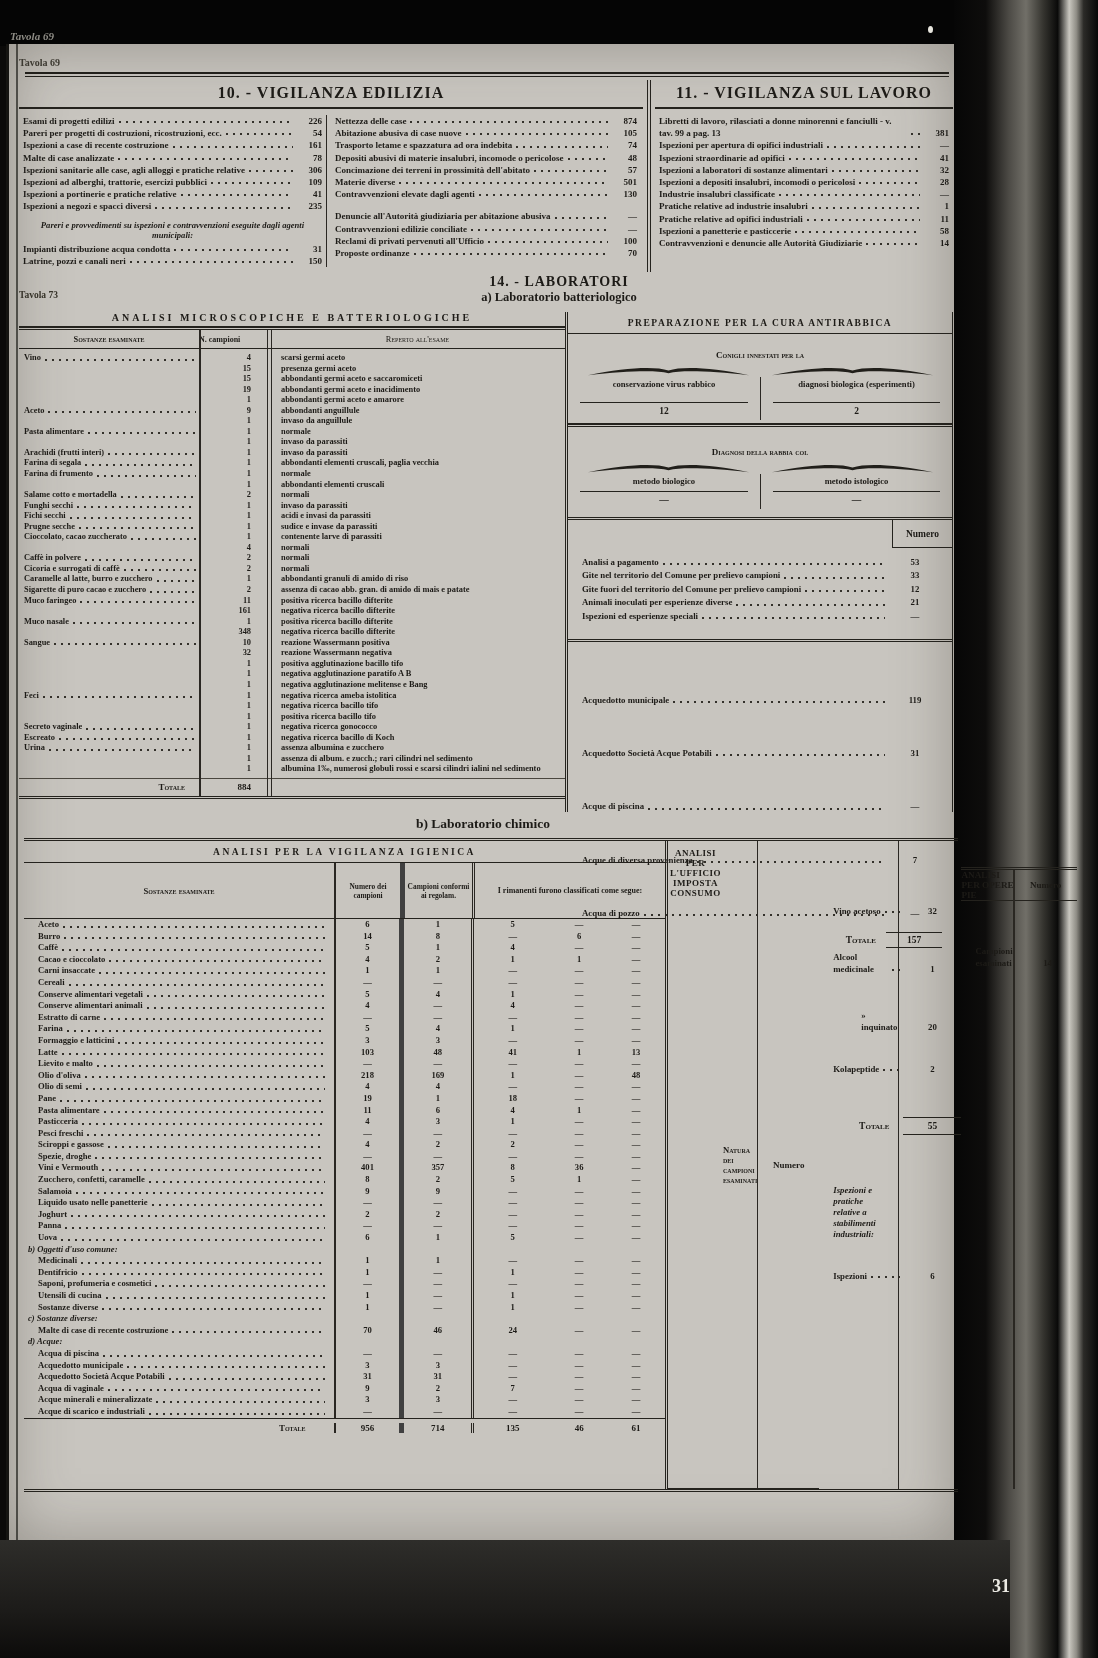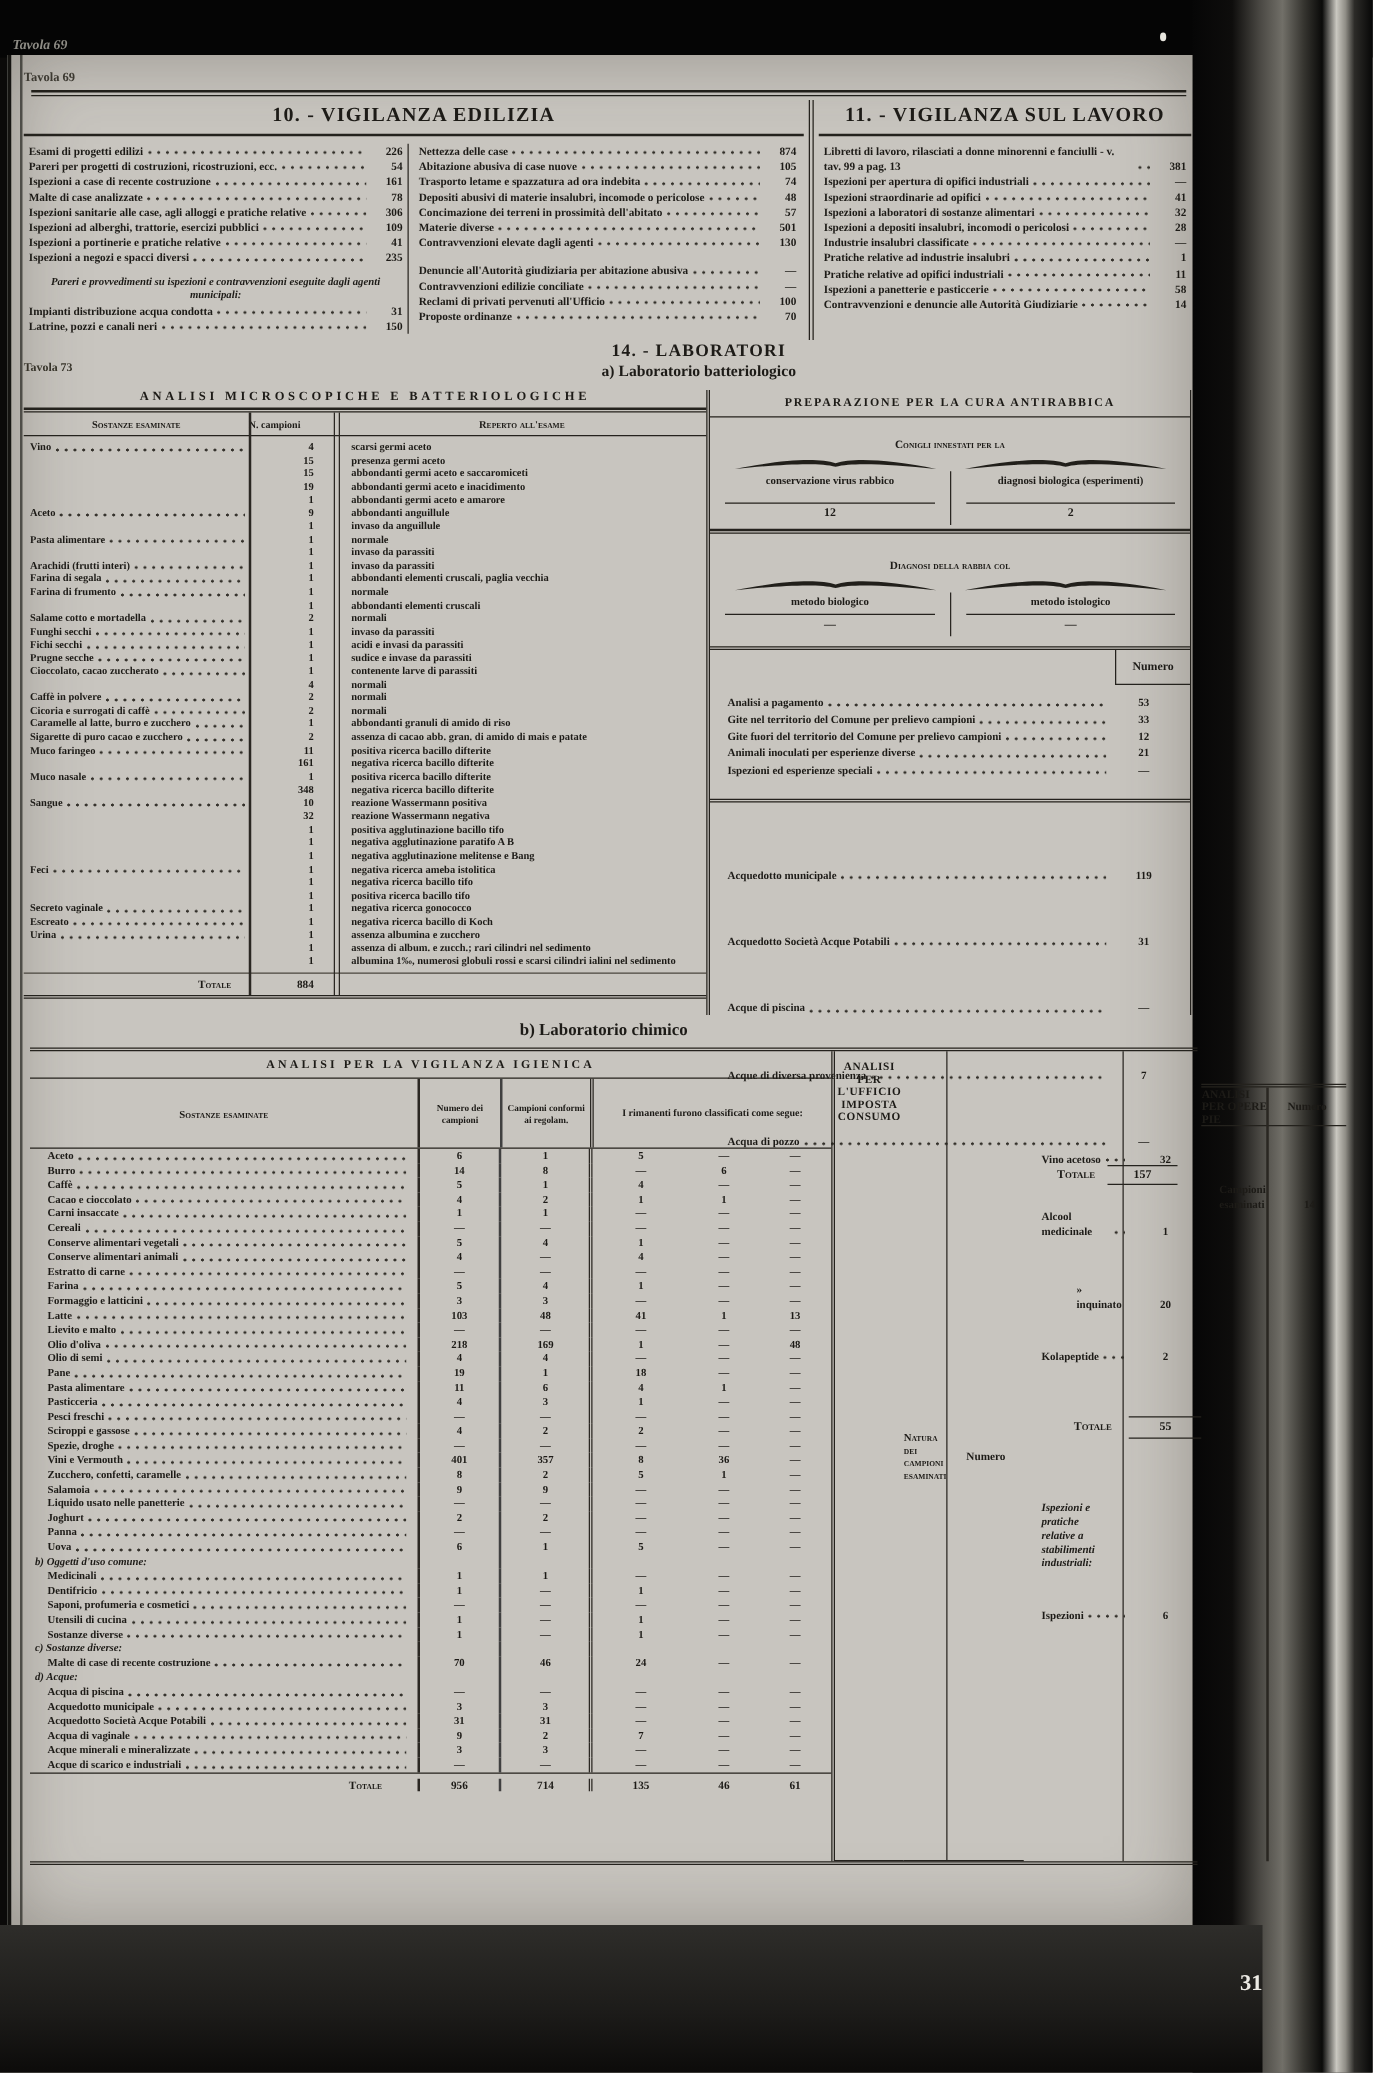--- a/index.html
+++ b/index.html
@@ -52,21 +52,21 @@
   .bact { position:absolute; left:10px; top:268px; width:546px; }
   .bact-title { text-align:center; font-size:10px; font-weight:bold; letter-spacing:3px; }
   .dblrule { border-top:2px solid #24221d; border-bottom:1px solid #24221d; height:4px; margin-top:3px; }
   .bact-grid { position:relative; border-bottom:3px double #24221d; }
   .vl1 { position:absolute; left:180px; top:0; bottom:0; width:1.5px; background:#2a2722; }
   .vl2 { position:absolute; left:248px; top:0; bottom:0; width:1px; background:#2a2722; }
   .vl3 { position:absolute; left:251.5px; top:0; bottom:0; width:1px; background:#2a2722; }
   .bact-head { display:flex; border-bottom:1.5px solid #24221d; padding:5px 0 4px; }
   .bh-s { width:180px; text-align:center; font-variant:small-caps; font-weight:bold; font-size:8.4px; }
   .bh-n { width:71px; font-size:8px; font-weight:bold; }
-  .bh-r { flex:1; text-align:center; font-variant:small-caps; font-weight:bold; font-size:8.4px; }
+  .bh-r { flex:1; text-align:center; font-variant:small-caps; font-weight:normal; font-size:8.4px; }
   .brow { display:flex; line-height:10.55px; font-size:8.4px; font-weight:bold; }
   .brow:first-child { margin-top:4px; }
   .bs-wrap { width:180px; display:flex; align-items:flex-end; padding-left:5px; }
   .bs-wrap .dots { height:5px; margin-bottom:2px; }
   .bs:empty + .dots { visibility:hidden; }
   .bn { width:62px; text-align:right; padding-right:10px; }
   .br { flex:1; padding-left:20px; }
   .bact-total { display:flex; border-top:1px solid #4a463e; margin-top:3px; padding:3px 0 4px; font-size:9px; font-weight:bold; }
   .bt-l { width:180px; text-align:right; padding-right:14px; font-variant:small-caps; }
   .bt-v { width:62px; text-align:right; padding-right:10px; }
@@ -108,21 +108,21 @@
 
   .chem-title { position:absolute; left:0; top:772px; width:948px; text-align:center; font-size:13.5px; font-weight:bold; }
   .chem-box { position:absolute; left:15px; top:794px; width:934px; height:654px;
               border-top:3px double #24221d; border-bottom:3px double #24221d; display:flex; }
   .chem-left { width:644px; border-right:3px double #24221d; }
   .cl-title { text-align:center; font-size:9.5px; font-weight:bold; letter-spacing:2.5px; padding:6px 0 5px;
               border-bottom:1.5px solid #24221d; }
   .chead { display:flex; border-bottom:1.5px solid #24221d; min-height:56px; }
   .ch-s { width:310px; display:flex; align-items:center; justify-content:center; font-variant:small-caps;
           font-weight:bold; font-size:8.6px; }
-  .bL2 { border-left:2px solid #2a2722; } .bL1 { border-left:2px solid #404040; } .bLd { border-left:3px double #2a2722; }
+  .bL2 { border-left:2px solid #2a2722; } .bL1 { border-left:5px solid #404040; } .bLd { border-left:3px double #2a2722; }
   .ch-n { width:66px; } .ch-c { width:72px; } .ch-r { flex:1; }
   .ch-n,.ch-c,.ch-r { display:flex; align-items:center; justify-content:center; text-align:center;
                       font-weight:bold; font-size:7.4px; line-height:9px; padding:2px; }
   .ch-r { font-size:8px; }
   .subhead { display:flex; font-weight:bold; min-height:24px; }
   .sh-l { width:310px; font-style:italic; font-size:8.8px; padding:6px 0 0 6px; }
   .sh-n { width:66px; } .sh-c { width:72px; }
   .sh-x { width:80px; } .sh-a { width:56px; } .sh-d { width:58px; }
   .sh-x,.sh-a,.sh-d { text-align:center; font-size:7.4px; line-height:8.6px; padding-top:4px; }
   .crow { display:flex; line-height:11.6px; font-size:8.6px; font-weight:bold; }
@@ -140,21 +140,21 @@
               border-bottom:1.5px solid #24221d; }
   .cr-head { display:flex; border-bottom:1.5px solid #24221d; min-height:34px; }
   .crh-l { flex:1; display:flex; align-items:center; justify-content:center; font-variant:small-caps;
            font-weight:bold; font-size:8.6px; }
   .crh-n { width:62px; border-left:1.5px solid #2a2722; display:flex; align-items:center; justify-content:center;
            font-weight:bold; font-size:9px; }
   .cr-body { position:relative; padding:0 0 0 14px; }
   .cr-body::before { content:""; position:absolute; right:62px; top:0; bottom:0; width:1.5px; background:#2a2722; }
   .cr-body .li { line-height:12px; font-size:8.8px; }
   .cr-body .val { width:58px; text-align:center; }
-  .mt56 { margin-top:80px; } .mt34 { margin-top:34px; } .mt30 { margin-top:30px; }
+  .mt56 { margin-top:64px; } .mt34 { margin-top:34px; } .mt30 { margin-top:30px; }
   .ind { padding-left:28px; }
   .cr-total { display:flex; justify-content:flex-end; align-items:center; margin-top:42px; }
   .cr-total .t { font-variant:small-caps; font-weight:bold; font-size:9.5px; margin-right:14px; }
   .cr-total .v { width:58px; text-align:center; font-weight:bold; font-size:9.5px;
                  border-top:1.5px solid #24221d; border-bottom:1.5px solid #24221d; padding:3px 0; margin-right:0; }
   .cr-note { font-style:italic; font-weight:bold; font-size:8.8px; line-height:11px; margin:50px 70px 0 0; }
   .opere { position:relative; flex:1; border-top:3px double #24221d; margin-top:26px; }
   .opere::before { content:""; position:absolute; right:62px; top:0; bottom:0; width:1.5px; background:#2a2722; }
   .op-head { display:flex; border-bottom:1.5px solid #24221d; min-height:30px; }
   .op-t { flex:1; display:flex; align-items:center; justify-content:center; font-weight:bold; font-size:9.2px; }

